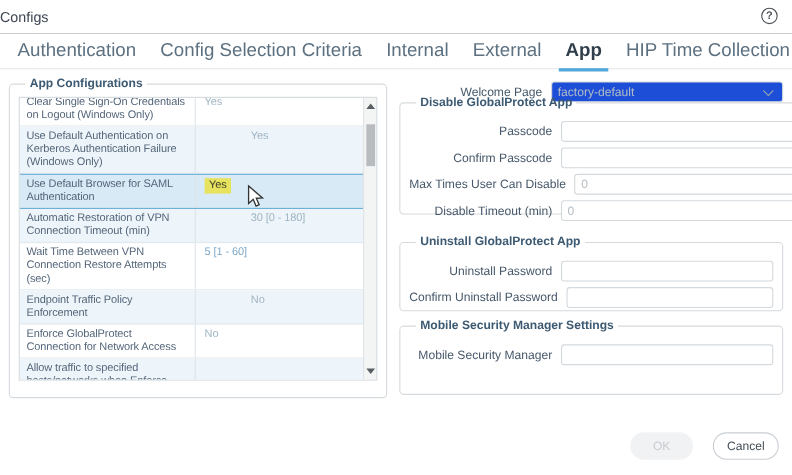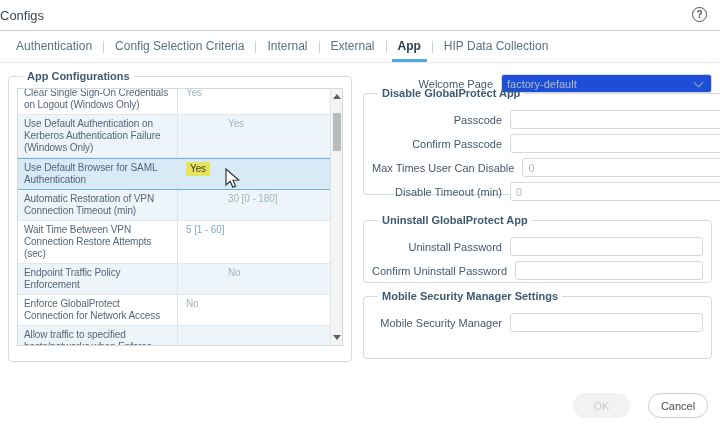--- a/index.html
+++ b/index.html
@@ -8,21 +8,21 @@
     font-family:"Liberation Sans", sans-serif; font-size:11px; color:#54667a;
     overflow:hidden; box-sizing:border-box; outline:1px solid #d9dcdf;
   }
   
   .titlebar{position:absolute;left:0;top:0;width:720px;height:30px;border-bottom:1px solid #c7cbce;display:flex;align-items:center;background:#fff;}
   .title{font-size:13px;color:#3d4752;}
   .help{position:absolute;right:13px;top:7px;width:15px;height:15px;border:1.4px solid #4c5258;border-radius:50%;
         display:flex;align-items:center;justify-content:center;font-size:10px;font-weight:bold;color:#4c5258;cursor:pointer;box-sizing:border-box;}
   
   .tabbar{position:absolute;left:0;top:31px;width:720px;height:32px;border-bottom:1px solid #e5e7e9;display:flex;align-items:center;padding-left:14px;box-sizing:border-box;background:#fff;}
-  .tab{position:relative;color:#5c7080;font-size:12px;padding:8px 2px 9px 2px;margin:0 9px;cursor:pointer;white-space:nowrap;}
+  .tab{position:relative;color:#5c7080;font-size:17px;padding:8px 2px 9px 2px;margin:0 9px;cursor:pointer;white-space:nowrap;}
   .tab:first-child{margin-left:0;}
   .tab.active{color:#2f3e4a;font-weight:bold;}
   .tab.active::after{content:"";position:absolute;left:-4px;right:-4px;bottom:0;height:3px;background:#54a7db;}
   .tab-sep{width:1px;height:12px;background:#c9d2d8;}
   
   fieldset{border:1px solid #d5dade;border-radius:4px;margin:0;padding:6px 8px 8px 8px;background:#fff;box-sizing:border-box;}
   legend{font-size:11px;font-weight:bold;color:#3d5a73;padding:0 4px;margin-left:6px;}
   #left-group{position:absolute;left:8px;top:70px;width:344px;height:292px;}
   
   .table-wrap{position:relative;width:326px;height:258px;border:1px solid #d3dade;overflow:hidden;box-sizing:border-box;background:#fff;}
@@ -72,21 +72,21 @@
       <div class="tab">Authentication</div>
       <span class="tab-sep"></span>
       <div class="tab">Config Selection Criteria</div>
       <span class="tab-sep"></span>
       <div class="tab">Internal</div>
       <span class="tab-sep"></span>
       <div class="tab">External</div>
       <span class="tab-sep"></span>
       <div class="tab active">App</div>
       <span class="tab-sep"></span>
-      <div class="tab">HIP Data Collection</div>
+      <div class="tab">HIP Time Collection</div>
     </div>
 
   <fieldset id="left-group">
     <legend>App Configurations</legend>
     <div class="table-wrap">
       <div class="rows">
           <div class="t-row">
             <div class="t-label">Clear Single Sign-On Credentials on Logout (Windows Only)</div>
             <div class="t-value"><span>Yes</span></div>
           </div>

